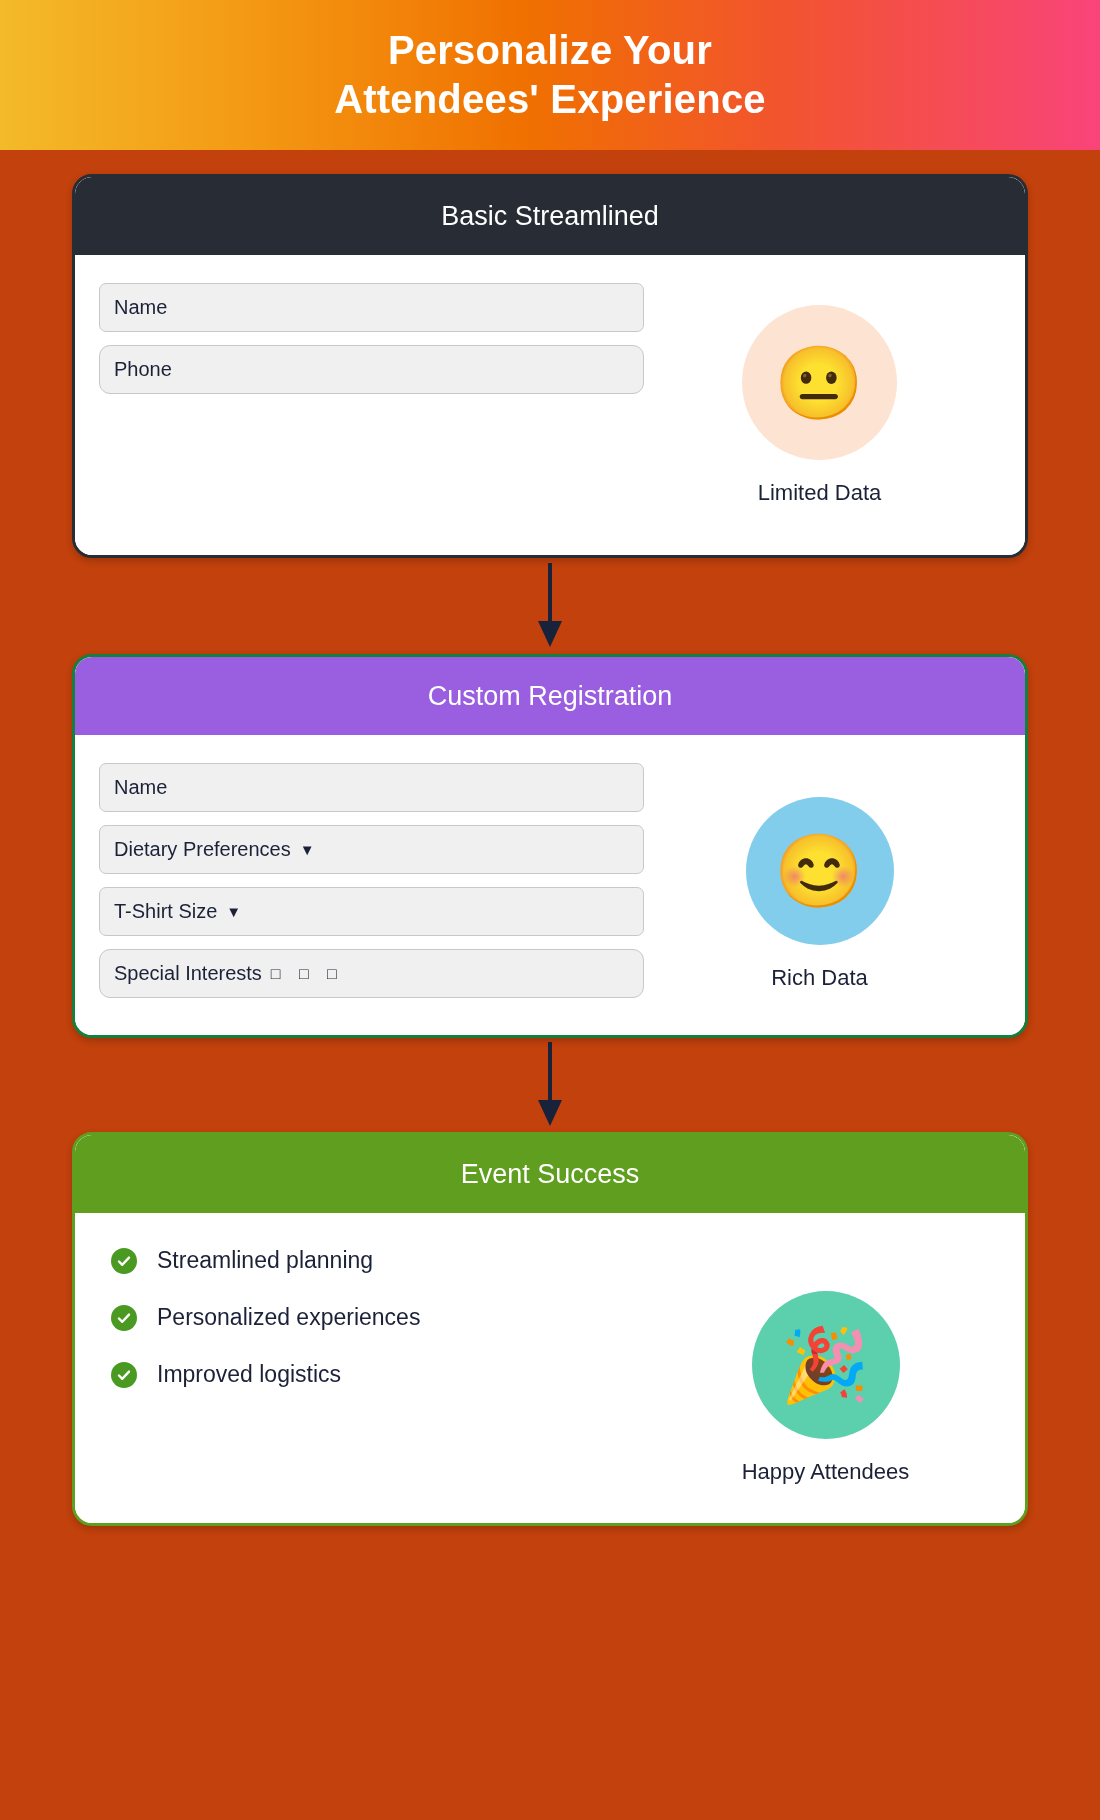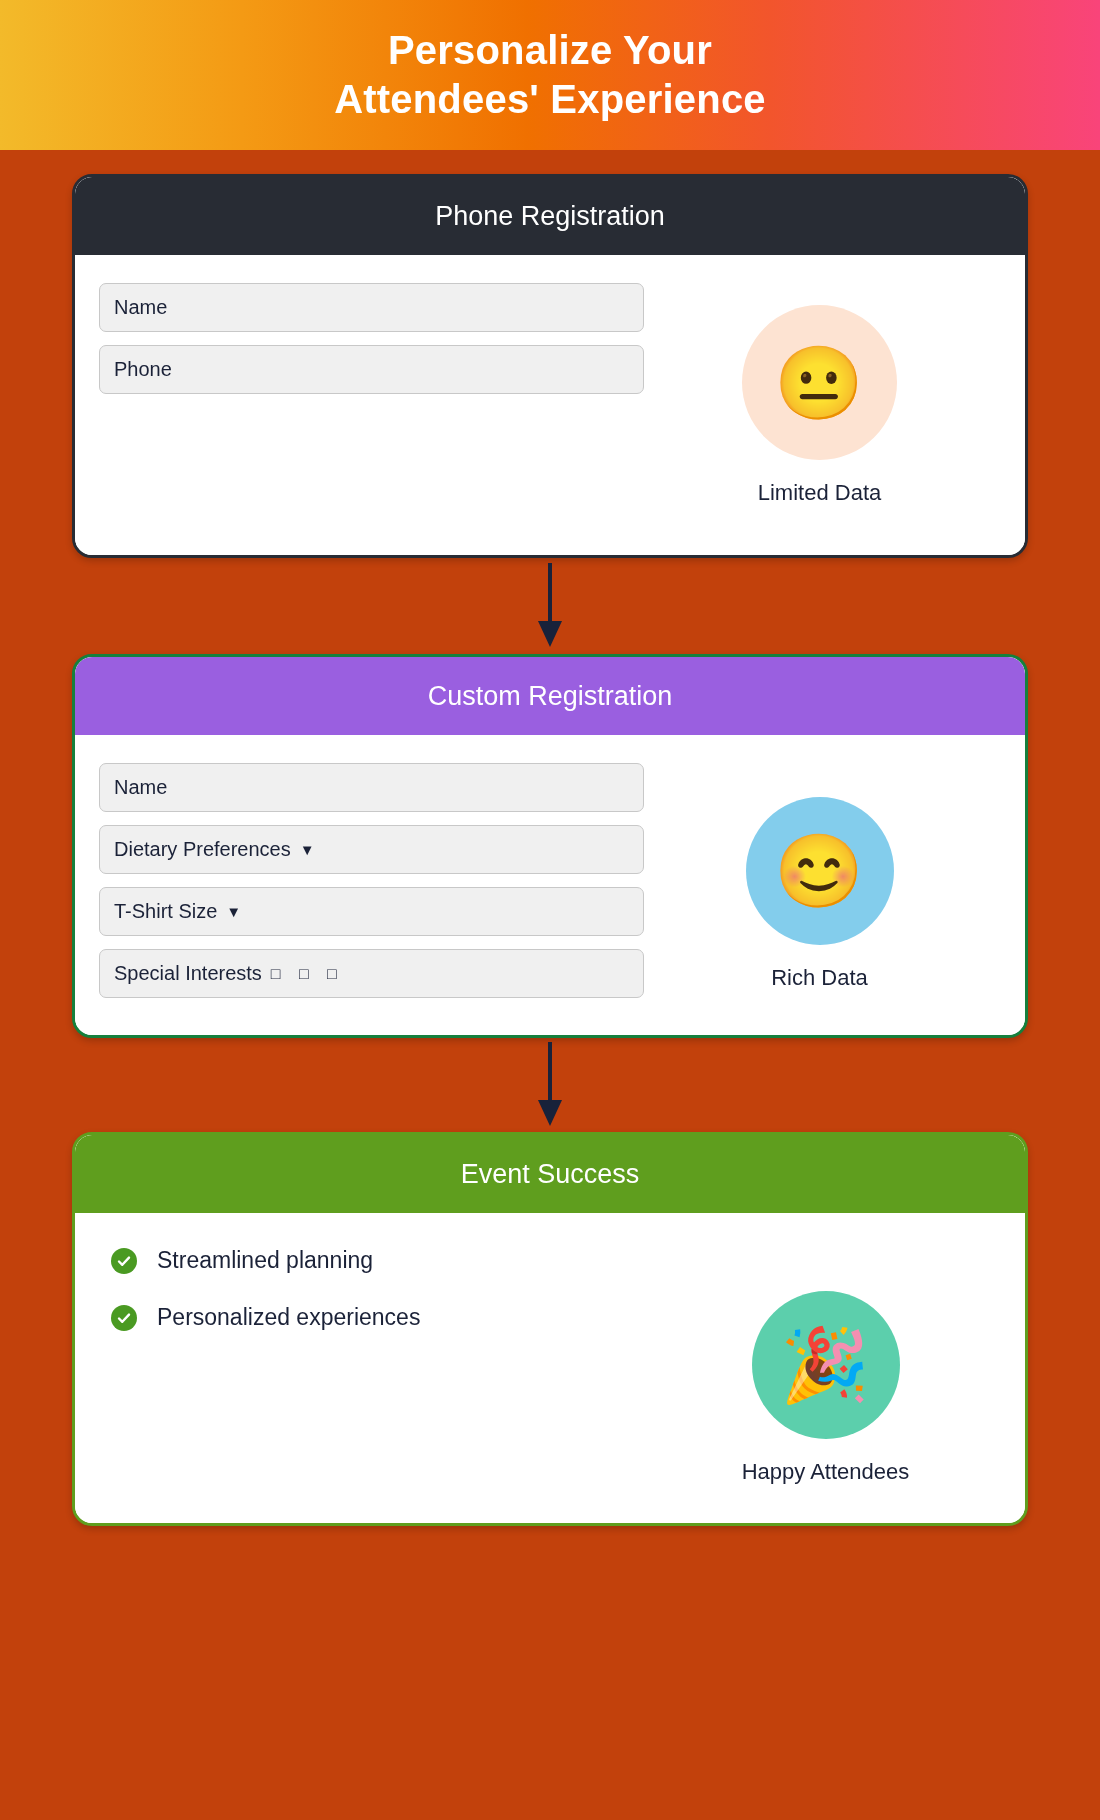--- a/index.html
+++ b/index.html
@@ -97,21 +97,21 @@
     background: #f0f0f0;
     border: 1px solid #c8c8c8;
     border-radius: 7px;
     display: flex;
     align-items: center;
     padding: 0 14px;
     margin-bottom: 13px;
     color: #1b2238;
     font-size: 20px;
   }
-  .field:last-child { margin-bottom: 0; }
+  .field:last-child { margin-bottom: 0; border-radius: 11px; }
   .caret { font-size: 15px; margin-left: 9px; line-height: 1; color:#1b2238; }
   .boxes { margin-left: 9px; letter-spacing: 7px; font-size: 16px; color:#1b2238; }
 
   
   .bubble {
     border-radius: 50%;
     display: flex;
     align-items: center;
     justify-content: center;
     line-height: 1;
@@ -168,21 +168,21 @@
       <div>Attendees' Experience</div>
     </div>
   </div>
 
   <div class="gap-24"></div>
 
   <div class="stage">
     <div class="card card-dark">
 
       <div class="card-head head-dark">
-        <span class="card-head-title">Phone Registration</span>
+        <span class="card-head-title">Basic Streamlined</span>
       </div>
 
       <div class="card-body" style="min-height:300px;">
         <div class="body-left">
           <div class="field">
             <span>Name</span>
           </div>
           <div class="field">
             <span>Phone</span>
           </div>
@@ -277,20 +277,28 @@
           <div class="check-item">
             <span class="check-badge">
               <svg width="16" height="16" viewBox="0 0 16 16">
                 <polyline points="3,8.5 6.3,11.8 13,4.6" fill="none" stroke="#ffffff" stroke-width="2.4" stroke-linecap="round" stroke-linejoin="round"></polyline>
               </svg>
             </span>
             <span class="check-label">Personalized experiences</span>
           </div>
 
 
+          <div class="check-item">
+            <span class="check-badge">
+              <svg width="16" height="16" viewBox="0 0 16 16">
+                <polyline points="3,8.5 6.3,11.8 13,4.6" fill="none" stroke="#ffffff" stroke-width="2.4" stroke-linecap="round" stroke-linejoin="round"></polyline>
+              </svg>
+            </span>
+            <span class="check-label">Improved logistics</span>
+          </div>
 
         </div>
 
         <div class="body-right" style="padding-top:50px;">
           <div class="bubble bubble-teal">
             <span>🎉</span>
           </div>
           <div class="bubble-caption">Happy Attendees</div>
         </div>
       </div>

